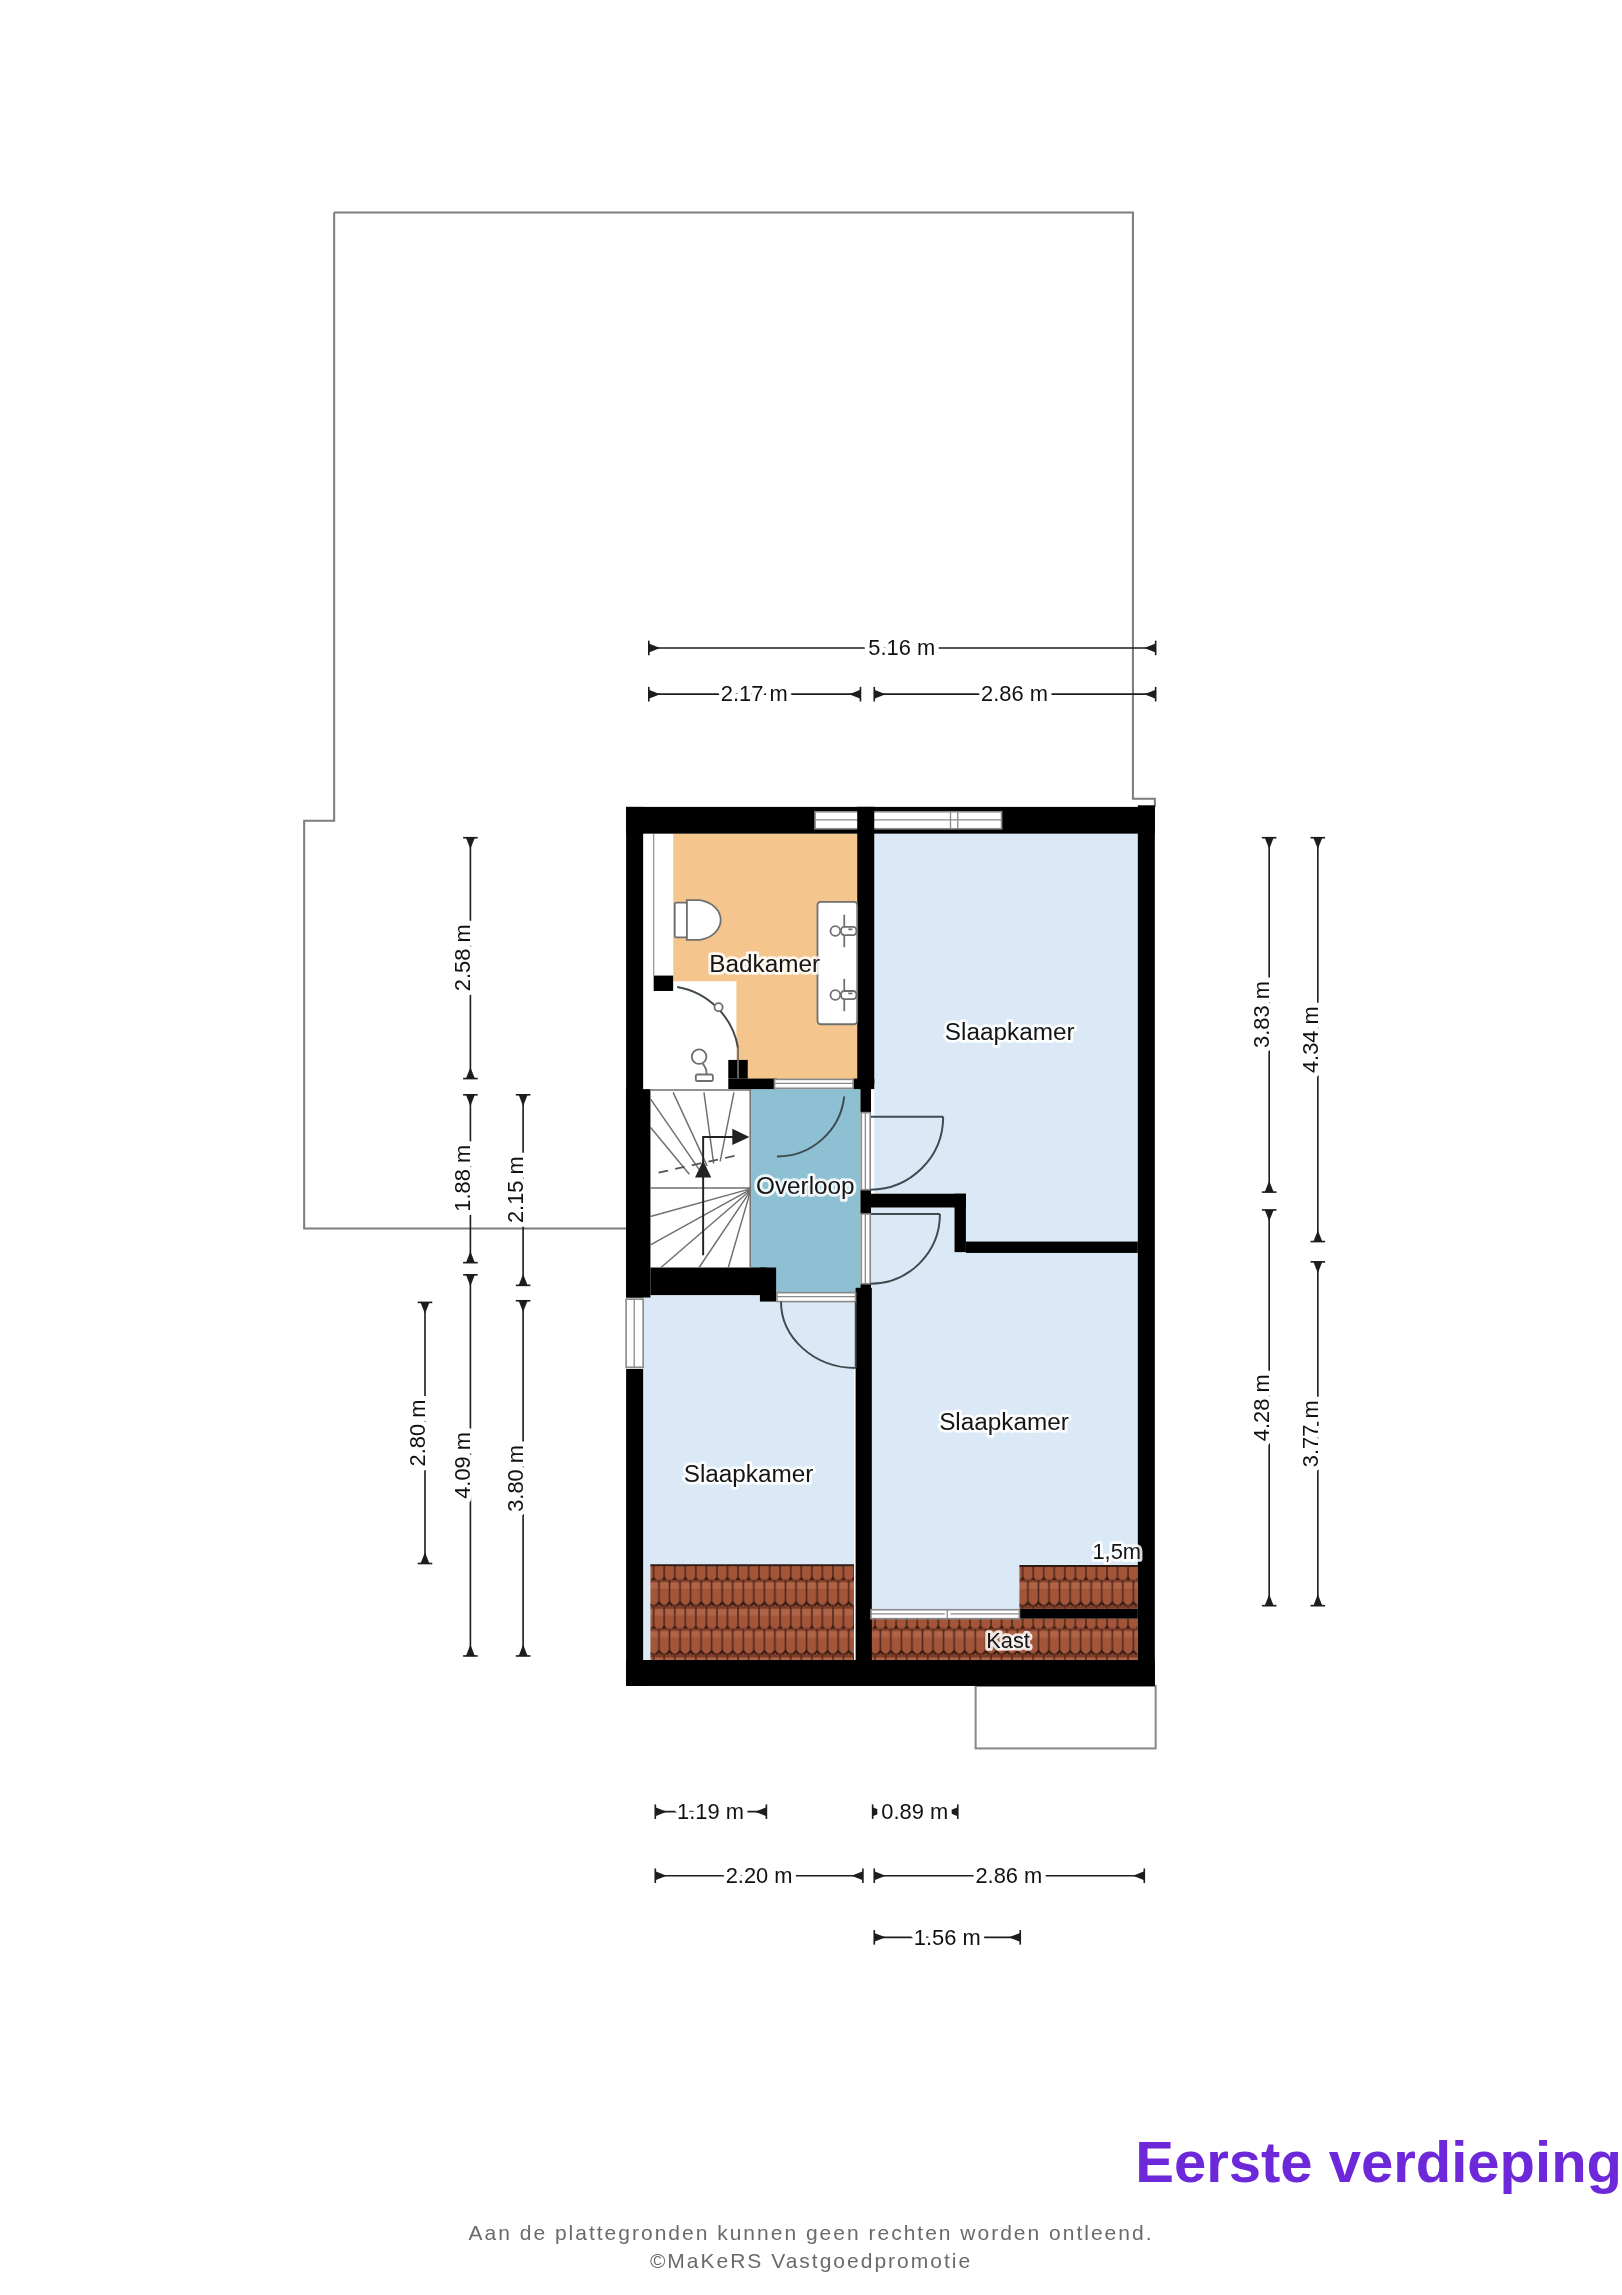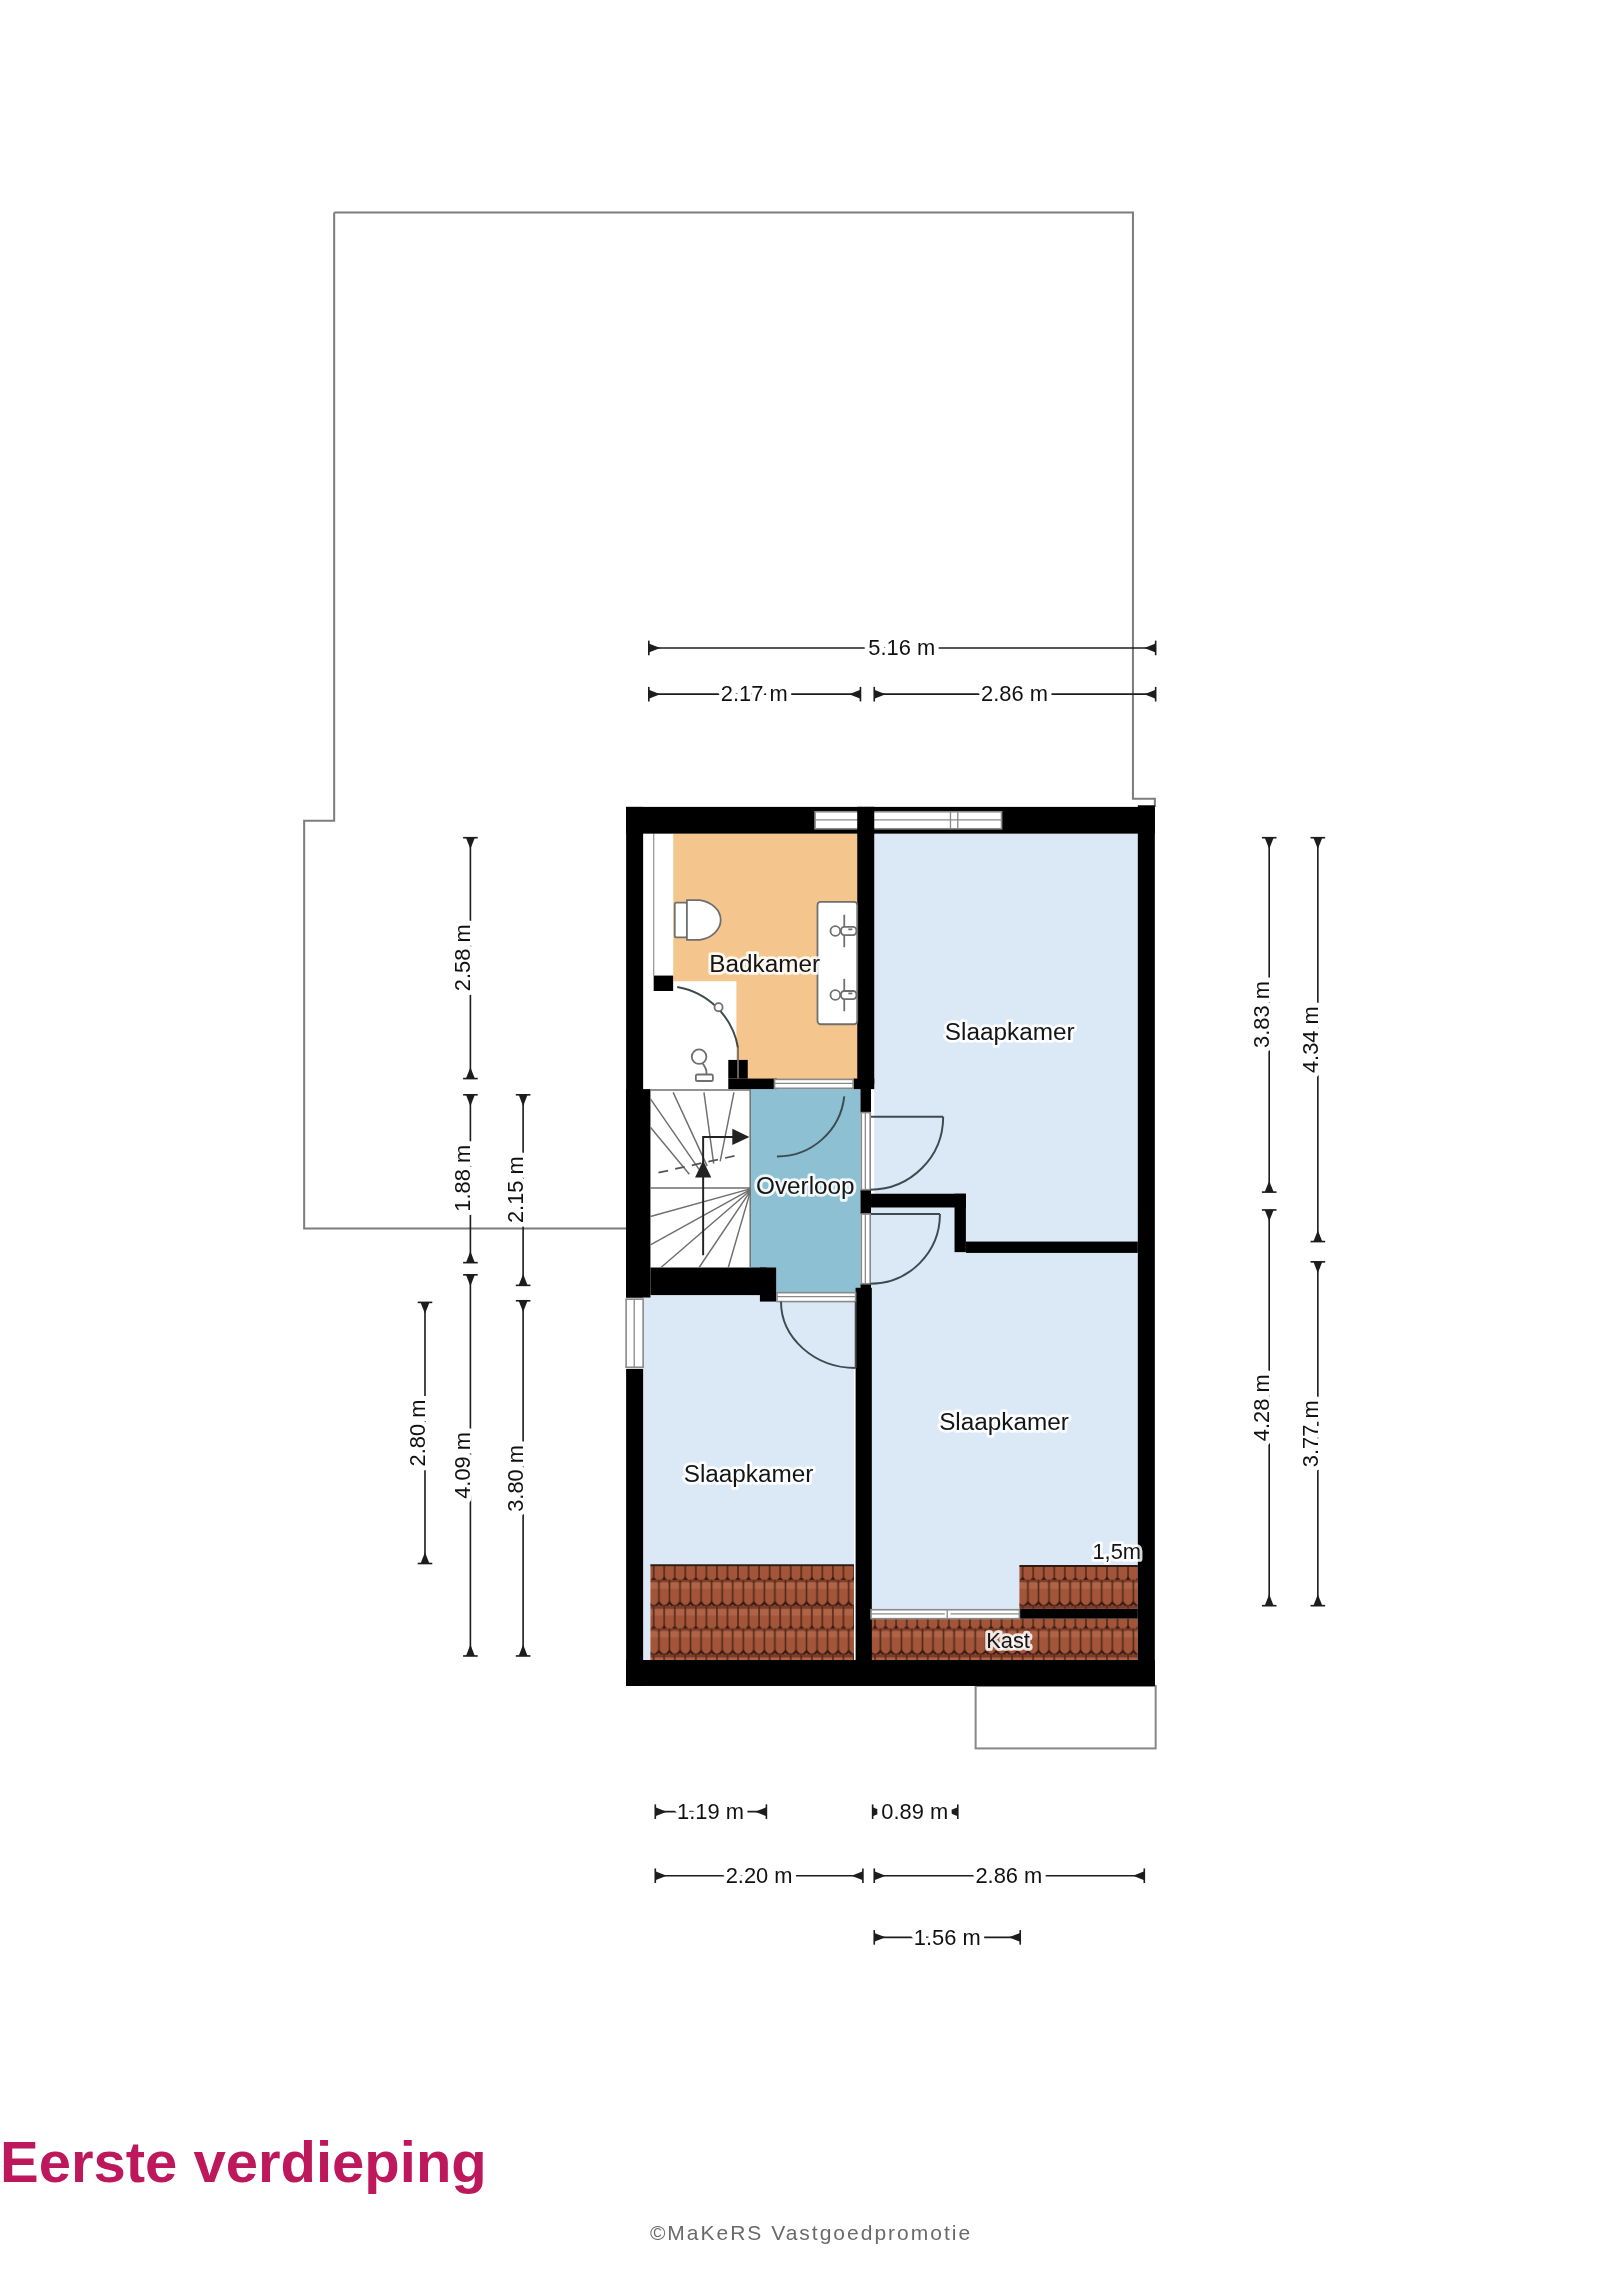--- a/index.html
+++ b/index.html
@@ -26,22 +26,22 @@
   .dtick{stroke:#1d1d1d;stroke-width:2;fill:none;}
   .dt{font-family:"Liberation Sans",sans-serif;font-size:27px;fill:#111;
       paint-order:stroke fill;stroke:#ffffff;stroke-width:12px;stroke-linejoin:round;
       text-anchor:middle;}
   .rl{font-family:"Liberation Sans",sans-serif;font-size:30px;fill:#151515;
       paint-order:stroke fill;stroke:rgba(255,255,255,.85);stroke-width:7px;
       stroke-linejoin:round;text-anchor:middle;}
   .rls{font-size:27px;}
 
   
-  .title{position:absolute;left:0;top:2128px;width:100%;text-align:left;
-         font-size:58px;font-weight:bold;color:#be185d;letter-spacing:0px;}
+  .title{position:absolute;left:0;top:2128px;width:100%;text-align:right;
+         font-size:58px;font-weight:bold;color:#6d28d9;letter-spacing:0px;}
   .disclaimer{position:absolute;left:0;top:2219px;width:100%;text-align:center;
          color:#6a6a6a;font-size:21px;line-height:28px;letter-spacing:2px;}
 </style>
 </head>
 <body>
 
 <div class="page">
 
 <svg width="1622" height="2295" viewBox="0 0 2000 2830">
   <defs>
@@ -332,17 +332,18 @@
     <line class="dline" x1="1078" y1="2389" x2="1258" y2="2389"></line>
     <line class="dtick" x1="1078" y1="2380" x2="1078" y2="2398"></line>
     <line class="dtick" x1="1258" y1="2380" x2="1258" y2="2398"></line>
     <text class="dt" x="1168" y="2398">1.56 m</text>
   </g>
 </svg>
 
 <div class="title">Eerste verdieping</div>
 
 <div class="disclaimer">
+  <div>Aan de plattegronden kunnen geen rechten worden ontleend.</div>
   <div>©MaKeRS Vastgoedpromotie</div>
 </div>
 
 </div>
 
 
 </body></html>

